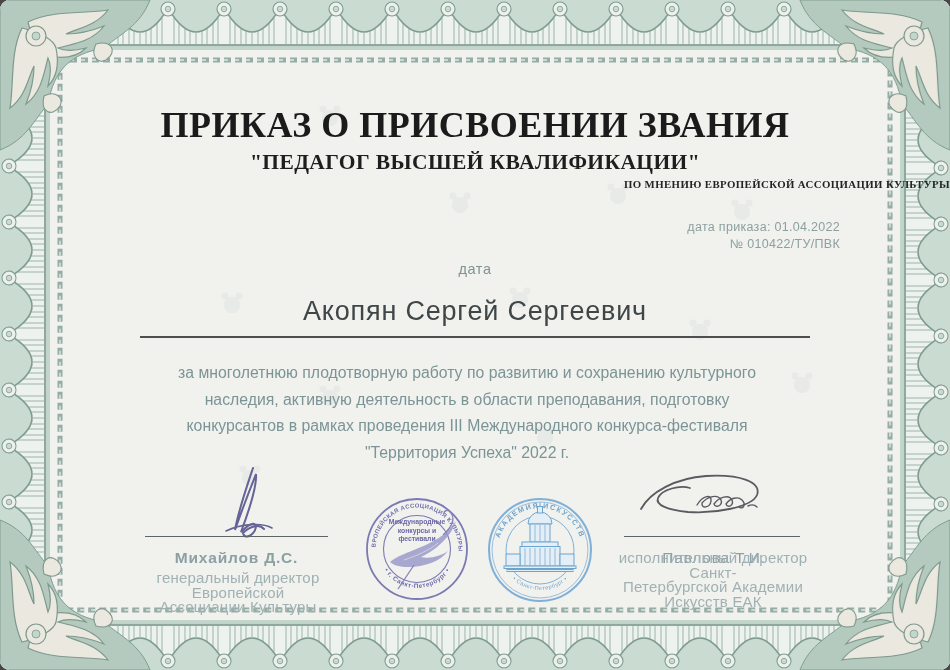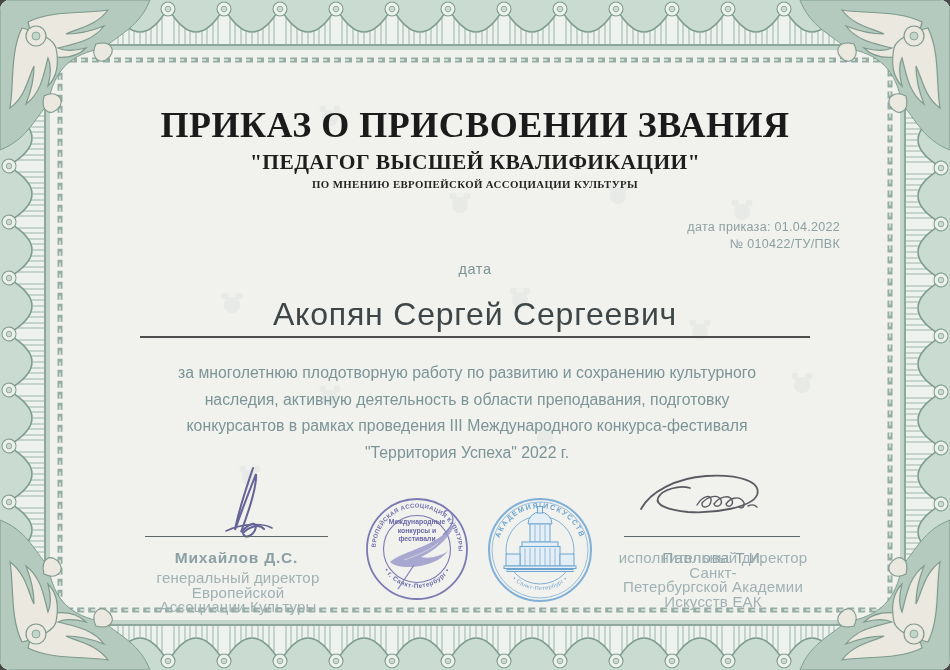--- a/index.html
+++ b/index.html
@@ -3,24 +3,24 @@
 <meta charset="utf-8">
 <style>
   html,body{margin:0;padding:0;background:#474747;}
   .stage{position:relative;width:950px;height:670px;background:#f1f1ee;border-radius:10px;overflow:hidden;
          box-shadow:inset 0 0 60px rgba(70,80,75,.22);font-family:"Liberation Sans",sans-serif;}
   svg.deco{position:absolute;left:0;top:0;}
   .abs{position:absolute;}
   .ctr{left:0;width:950px;text-align:center;}
   .title{top:104px;font-family:"Liberation Serif",serif;font-weight:bold;font-size:36px;color:#1b1b1b;letter-spacing:.5px;}
   .subtitle{top:150px;font-family:"Liberation Serif",serif;font-weight:bold;font-size:21.5px;color:#1e1e1e;letter-spacing:.4px;}
-  .note{top:178px;font-family:"Liberation Serif",serif;font-weight:bold;font-size:10.8px;color:#242424;letter-spacing:.4px;}
+  .note{top:178px;font-family:"Liberation Serif",serif;font-weight:bold;font-size:10.8px;color:#242424;letter-spacing:.4px;text-align:right;}
   .order{top:219px;right:110px;text-align:right;font-size:12.5px;line-height:17px;color:#8ba1a1;letter-spacing:.3px;}
   .issued{top:261px;font-size:14.5px;color:#7e9494;letter-spacing:.6px;}
-  .name{top:296px;font-size:32px;color:#3e4648;letter-spacing:.8px;}
+  .name{top:296px;font-size:27px;color:#3e4648;letter-spacing:.8px;}
   .name-line{top:336px;left:140px;width:670px;border-top:2px solid #4e4e4e;height:0;}
   .desc{top:360px;left:117px;width:700px;text-align:center;font-size:15.8px;line-height:26.5px;color:#7b9496;}
   .sig-line{border-top:1.6px solid #5d6566;height:0;}
   .sig-name{font-size:15.5px;color:#8ba0a3;letter-spacing:.8px;text-align:center;}
   .sig-title{font-size:15px;line-height:14.5px;color:#a0b1b3;text-align:center;letter-spacing:.2px;}
 </style>
 </head>
 <body>
 
 <div class="stage">

